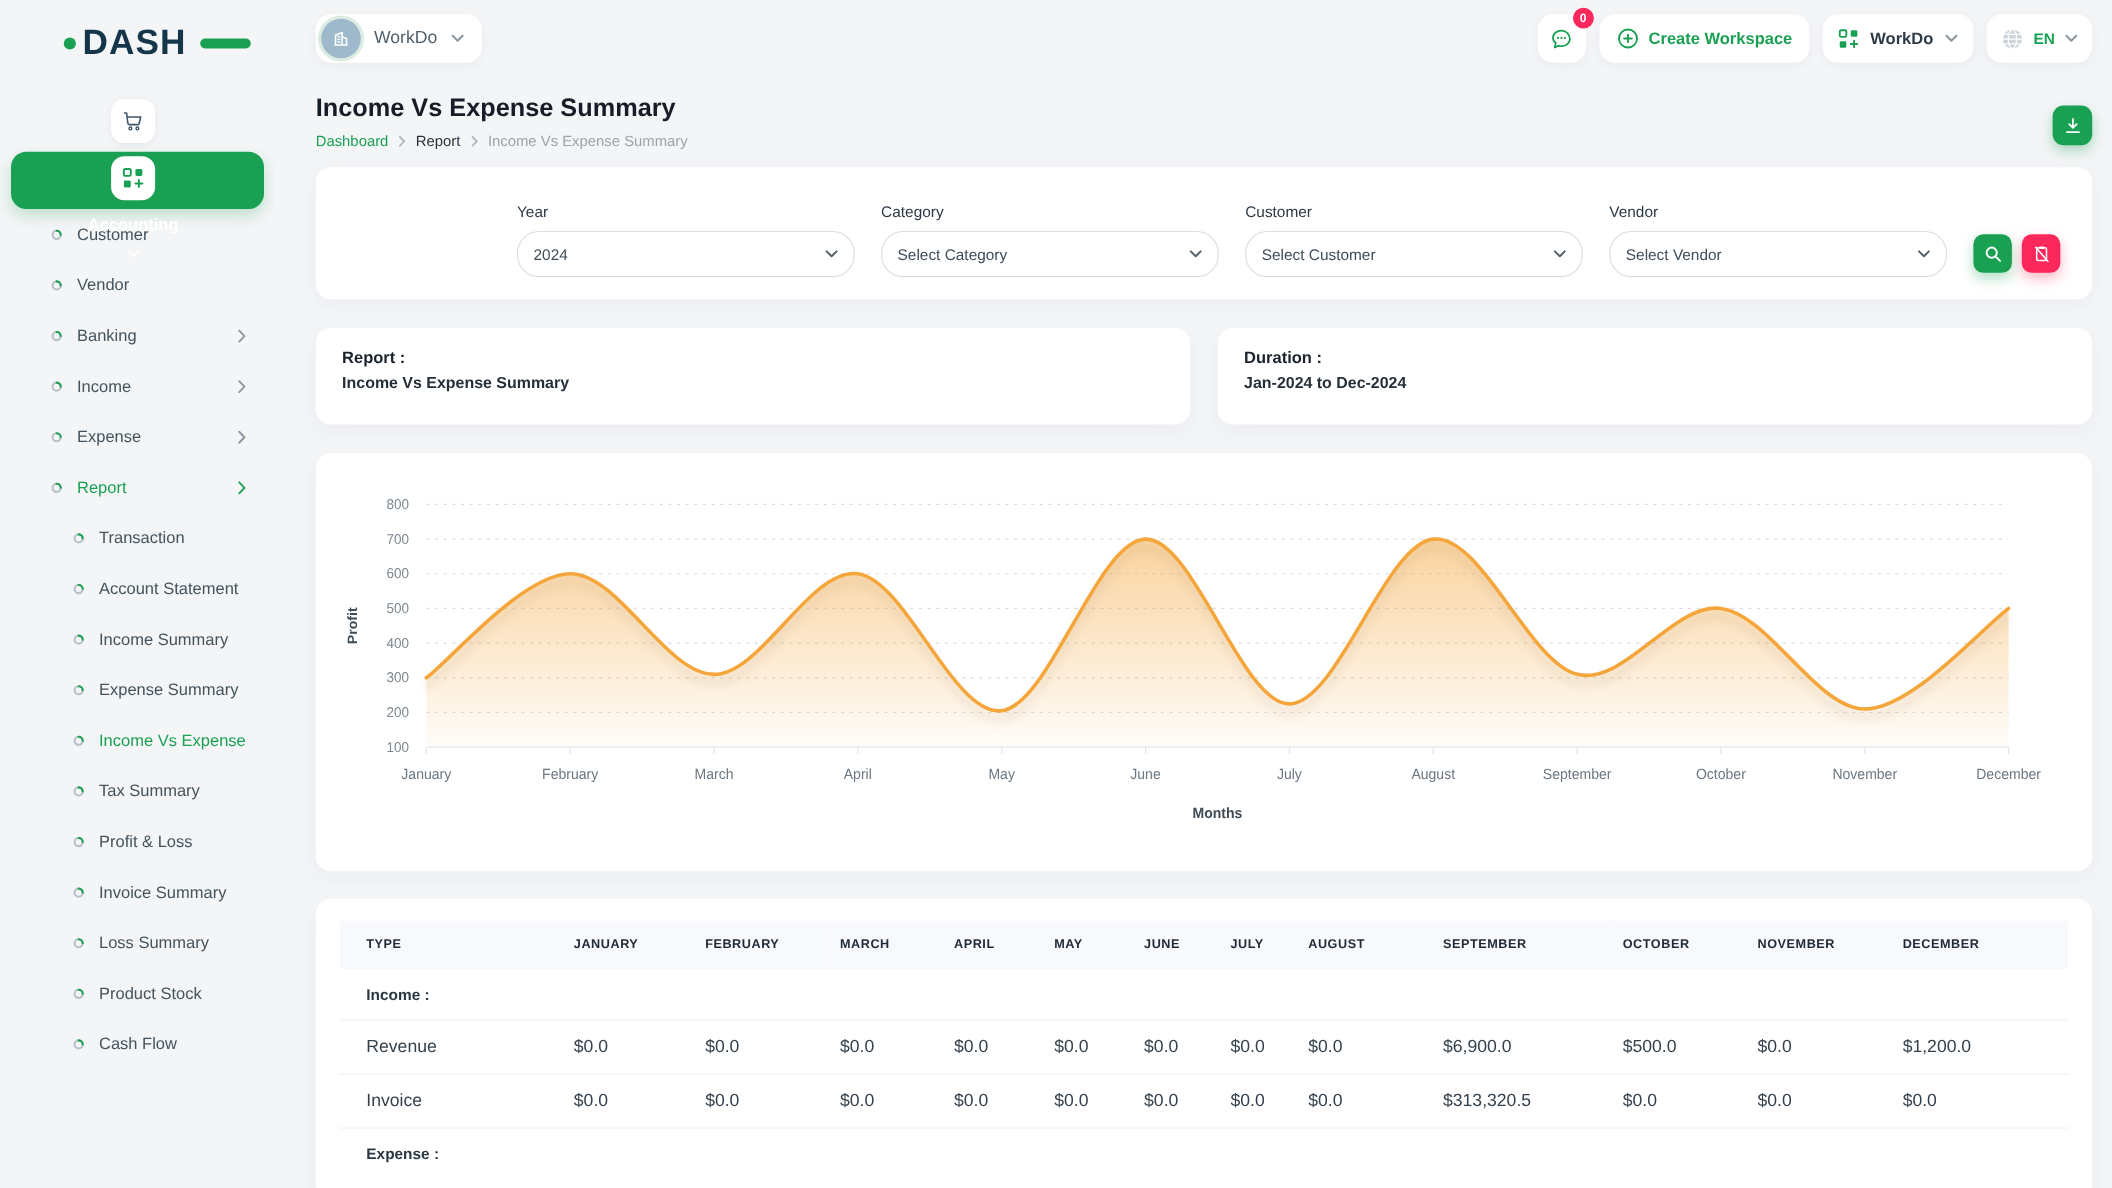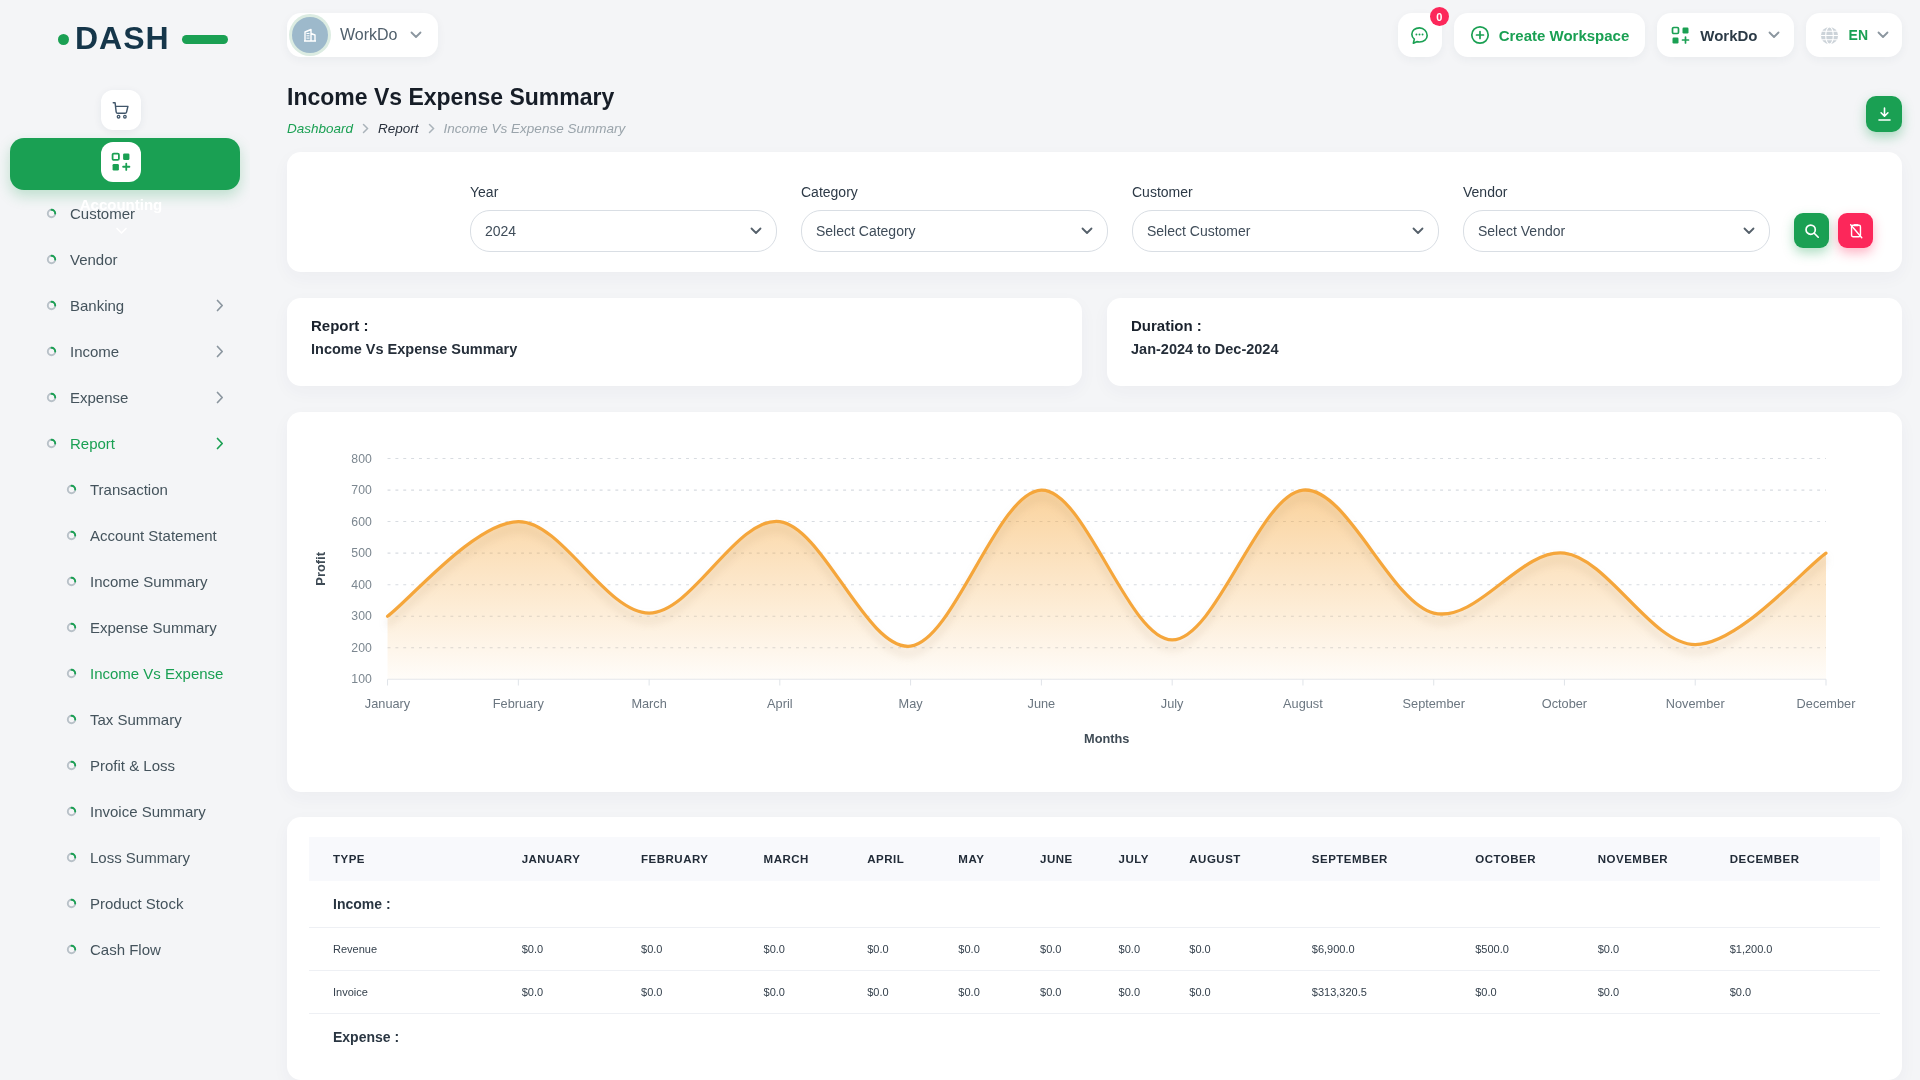--- a/index.html
+++ b/index.html
@@ -40,21 +40,21 @@
   .chev { flex:0 0 auto; }
   .top-right { display:flex; align-items:center; gap:12px; }
   .chat-btn { width:44px; height:44px; justify-content:center; position:relative; }
   .badge { position:absolute; top:-6px; right:-7px; min-width:19px; height:19px; border-radius:50%; background:#fc275a; color:#fff; font-size:11px; font-weight:700; display:flex; align-items:center; justify-content:center; }
   .create-btn { gap:9px; padding:0 16px; font-size:15px; font-weight:600; color:#1aa053; }
   .workdo-btn { gap:10px; padding:0 14px; font-size:15px; font-weight:600; color:#2c3b47; }
   .lang-btn { gap:9px; padding:0 13px; font-size:14px; font-weight:700; color:#1aa053; }
   
   .title-row { display:flex; justify-content:space-between; align-items:flex-start; margin-top:22px; }
   h1.page-title { font-size:23px; font-weight:700; color:#161d27; }
-  .breadcrumb { display:flex; align-items:center; gap:9px; margin-top:10px; font-size:13.5px;font-style:italic; }
+  .breadcrumb { display:flex; align-items:center; gap:9px; margin-top:10px; font-size:13.5px; }
   .bc-link { color:#1aa053; text-decoration:none; cursor:pointer; }
   .bc-mid { color:#29313d; cursor:pointer; }
   .bc-current { color:#9aa4ab; }
   .bc-sep { color:#aab3ba; }
   .dl-btn { width:36px; height:36px; border:none; border-radius:10px; background:#1aa053; box-shadow:0 5px 12px rgba(26,160,83,.35); display:flex; align-items:center; justify-content:center; cursor:pointer; margin-top:12px; }
   
   .card { background:#fff; border-radius:14px; box-shadow:0 6px 18px rgba(40,60,90,.04); }
   
   .filter-card { margin-top:16px; height:120px; padding:20px 29px; display:flex; justify-content:flex-end; align-items:flex-end; gap:24px; }
   .field { width:307px; }
@@ -72,21 +72,21 @@
   .info-value { font-size:14.5px; font-weight:600; color:#252e39; margin-top:7px; }
   
   .chart-card { margin-top:26px; height:380px; padding:28px 22px 6px; }
   .chart-card svg { width:100%; height:330px; display:block; }
   
   .table-card { margin-top:25px; padding:20px 22px; }
   table { width:100%; border-collapse:collapse; }
   thead tr { background:#f8f9fc; }
   th { font-size:11.5px; font-weight:700; text-transform:uppercase; letter-spacing:.5px; color:#222c38; text-align:left; padding:16px 10px; white-space:nowrap; }
   th:first-child, td:first-child { padding-left:24px; }
-  td { font-size:11px; color:#35414d; padding:15px 10px; border-top:1px solid #eef0f4; white-space:nowrap; }
+  td { font-size:16px; color:#35414d; padding:15px 10px; border-top:1px solid #eef0f4; white-space:nowrap; }
   tbody tr:first-child td { border-top:none; }
   tr.section td { font-size:14px; font-weight:600; color:#2a3642; }
 </style>
 </head>
 <body>
 
 <aside class="sidebar">
   <div class="logo">
     <span class="logo-dot"></span>
     <span class="logo-text">DASH</span>

